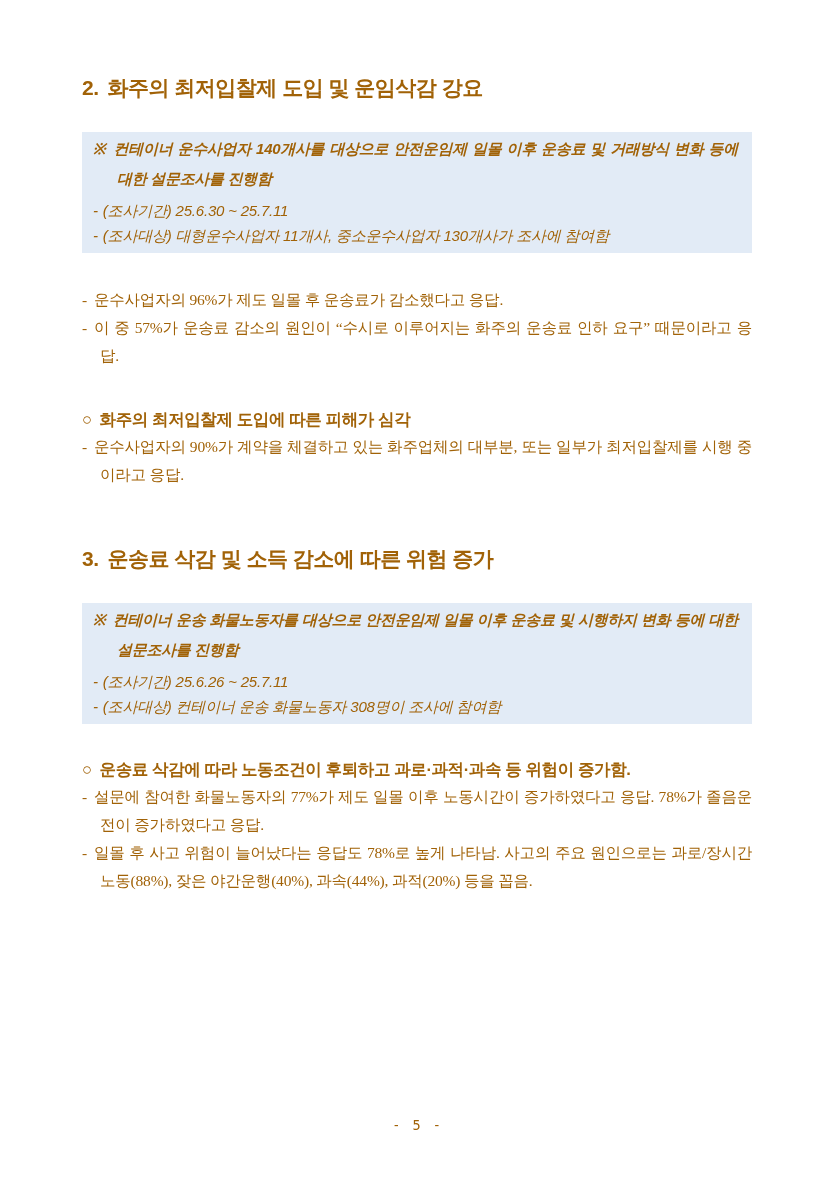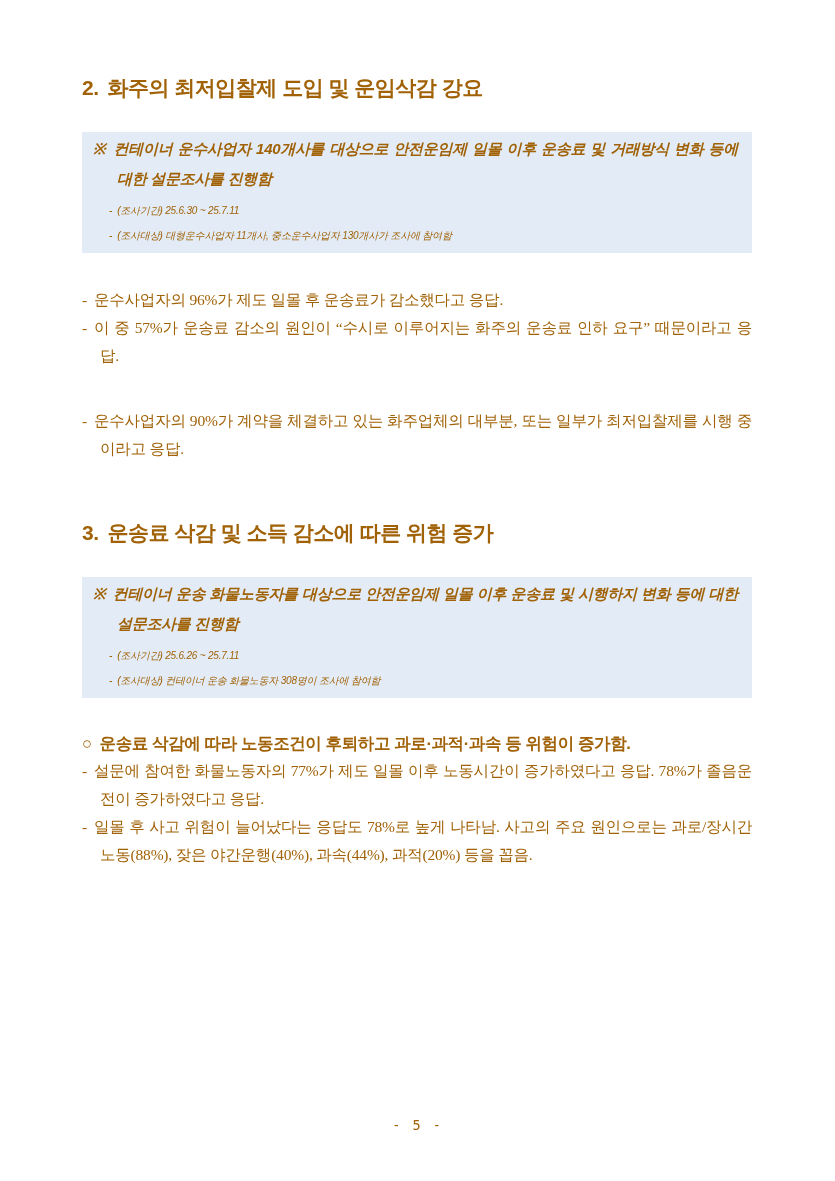--- a/index.html
+++ b/index.html
@@ -36,26 +36,25 @@
     font-weight:bold;
     line-height:30px;
     padding-left:24px;
     text-indent:-24px;
     text-align:justify;
     letter-spacing:-0.3px;
   }
   .infobox .note .mk { margin-right:7px; }
   .infobox .details { margin-top:4px; }
   .infobox .detail {
-    font-size:10px;
+    font-size:15px;
     line-height:25px;
     padding-left:13px;
     text-indent:-13px;
     letter-spacing:-0.2px;
-    margin-left:16px;
   }
   .infobox .detail .mk { margin-right:5px; }
   .sub { margin-top:33px; }
   .sub2 { margin-top:37px; }
   .sub .sub-title {
     font-size:16.5px;
     font-weight:bold;
     line-height:24px;
     letter-spacing:-0.4px;
     font-family:"Liberation Sans", sans-serif;
@@ -113,20 +112,23 @@
           <div class="item">
             <span class="mk">-</span><span>운수사업자의 96%가 제도 일몰 후 운송료가 감소했다고 응답.</span>
           </div>
           <div class="item">
             <span class="mk">-</span><span>이 중 57%가 운송료 감소의 원인이 “수시로 이루어지는 화주의 운송료 인하 요구” 때문이라고 응답.</span>
           </div>
         </div>
       </div>
 
       <div class="sub sub2">
+        <div class="sub-title">
+          <span class="mk">○</span><span>화주의 최저입찰제 도입에 따른 피해가 심각</span>
+        </div>
         <div class="items">
           <div class="item">
             <span class="mk">-</span><span>운수사업자의 90%가 계약을 체결하고 있는 화주업체의 대부분, 또는 일부가 최저입찰제를 시행 중이라고 응답.</span>
           </div>
         </div>
       </div>
     </div>
 
     <div class="section section3">
       <h2 class="sec-heading">

